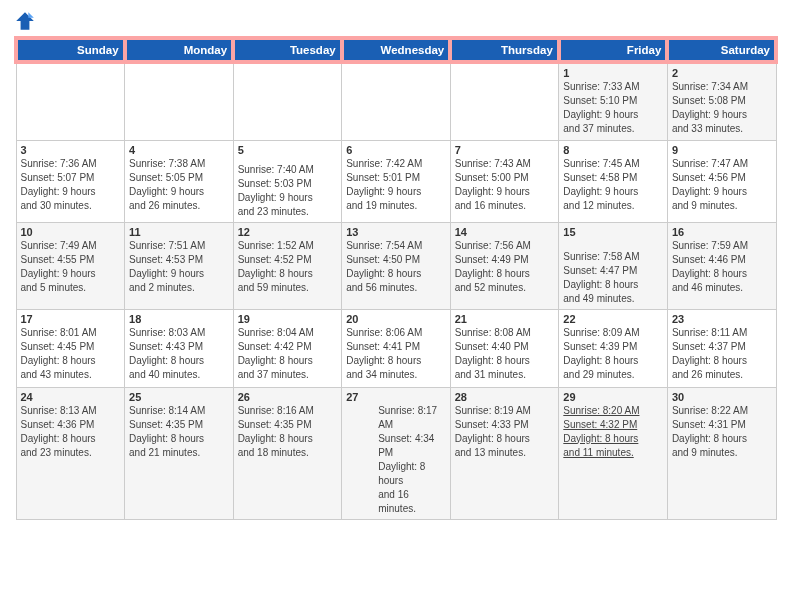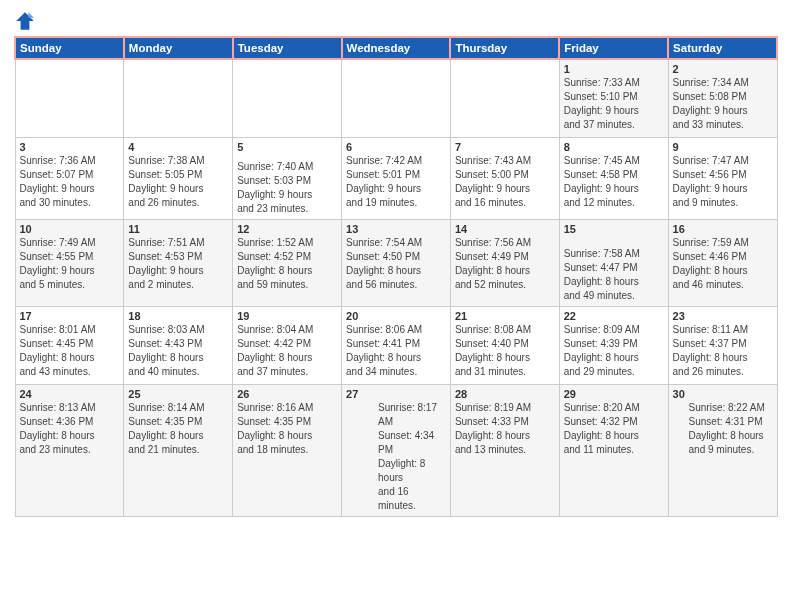--- a/index.html
+++ b/index.html
@@ -56,22 +56,22 @@
       width: 100%;
       border-collapse: collapse;
       table-layout: fixed;
     }
     thead th {
       background: #1a5fb4;
       color: #fff;
       font-size: 11.5px;
       font-weight: bold;
       padding: 4px 4px;
-      text-align: left;
-      border: 2px solid #fca5a5;
+      text-align: right;
+      border: 4px solid #fca5a5;
       margin-left: 20px;
     }
     tbody td {
       vertical-align: top;
       border: 1px solid #ccc;
       padding: 3px 4px;
       font-size: 9.5px;
       color: #333;
       height: 78px;
     }
@@ -335,28 +335,28 @@
           </td>
           <td>
             <span class="day-number">28</span>
             <div class="day-info" style="white-space: pre-line;">Sunrise: 8:19 AM
 Sunset: 4:33 PM
 Daylight: 8 hours
 and 13 minutes.</div>
           </td>
           <td>
             <span class="day-number">29</span>
-            <div class="day-info" style="white-space: pre-line;">Sunrise: 8:20 AM
+            <div class="day-info" style="white-space: pre-line; text-decoration: underline;">Sunrise: 8:20 AM
 Sunset: 4:32 PM
 Daylight: 8 hours
 and 11 minutes.</div>
           </td>
           <td>
             <span class="day-number">30</span>
-            <div class="day-info" style="white-space: pre-line; margin-left: 16px;">Sunrise: 8:22 AM
+            <div class="day-info" style="white-space: pre-line;">Sunrise: 8:22 AM
 Sunset: 4:31 PM
 Daylight: 8 hours
 and 9 minutes.</div>
           </td>
         </tr>
       </tbody>
   </table>
 </div>
 
 </body></html>

